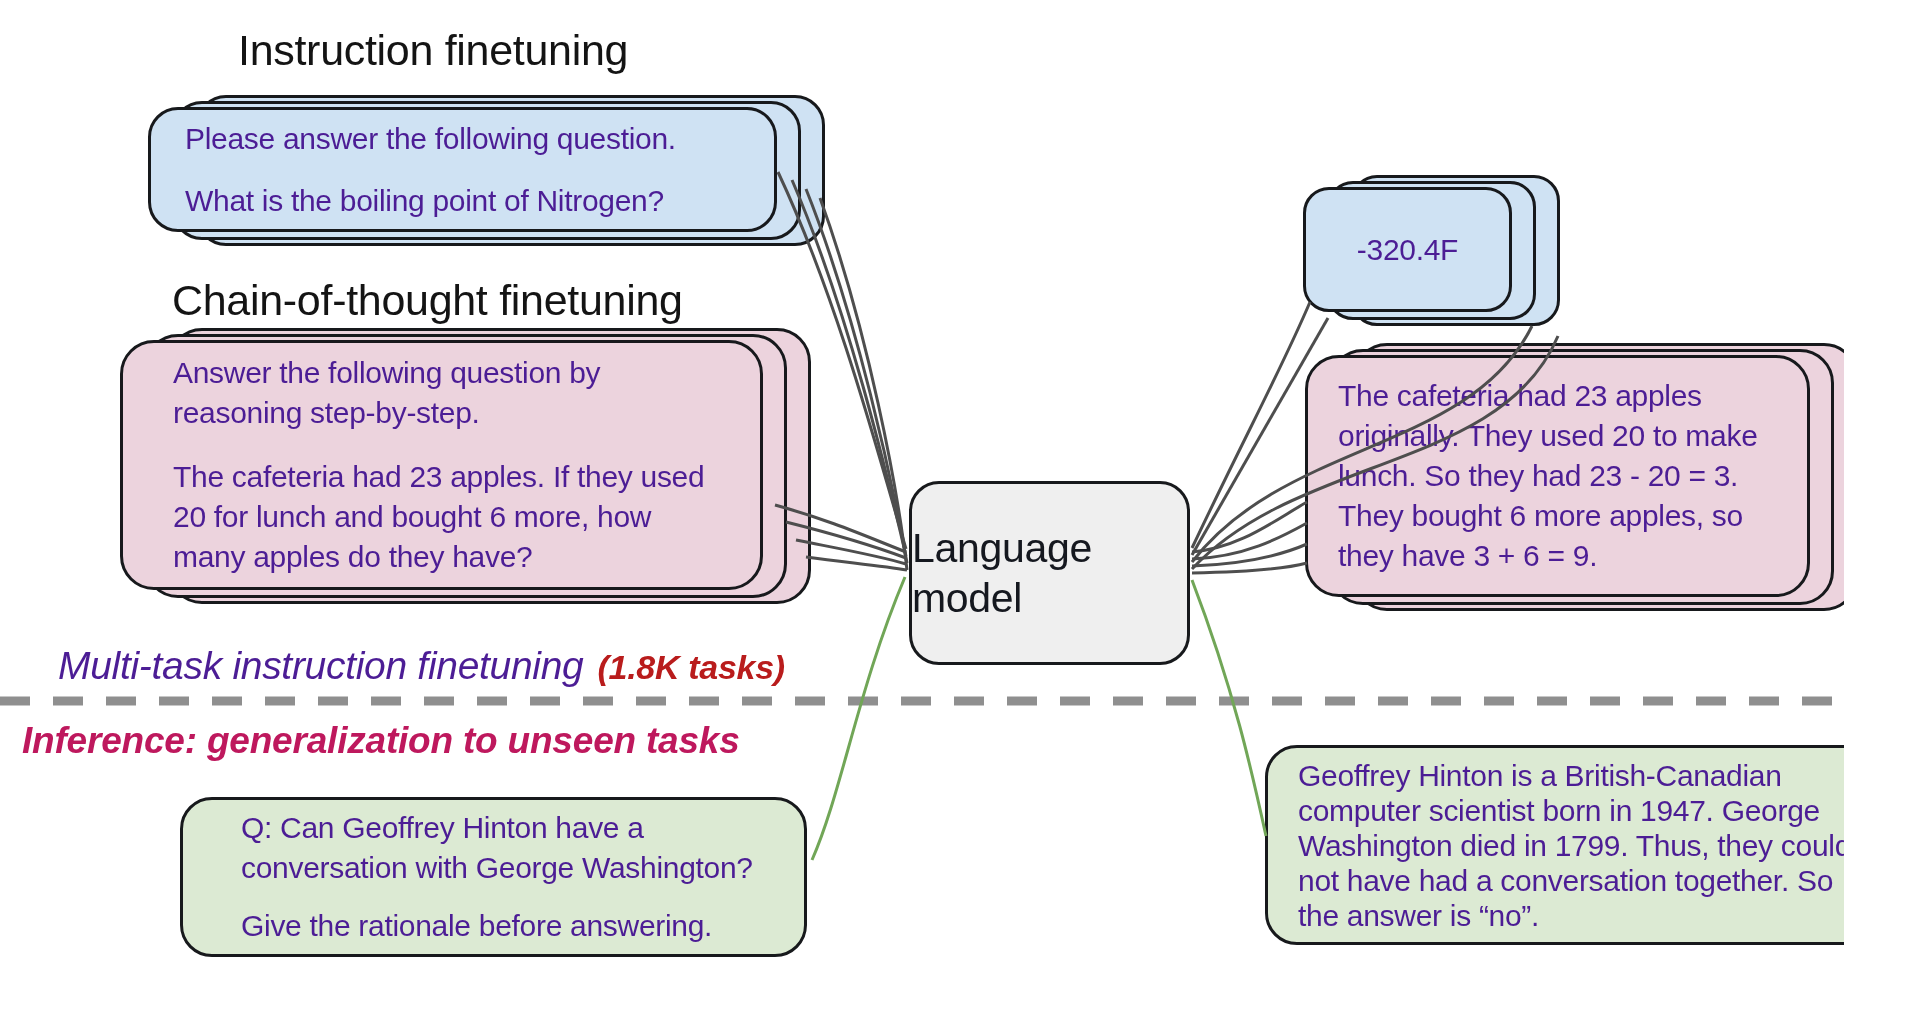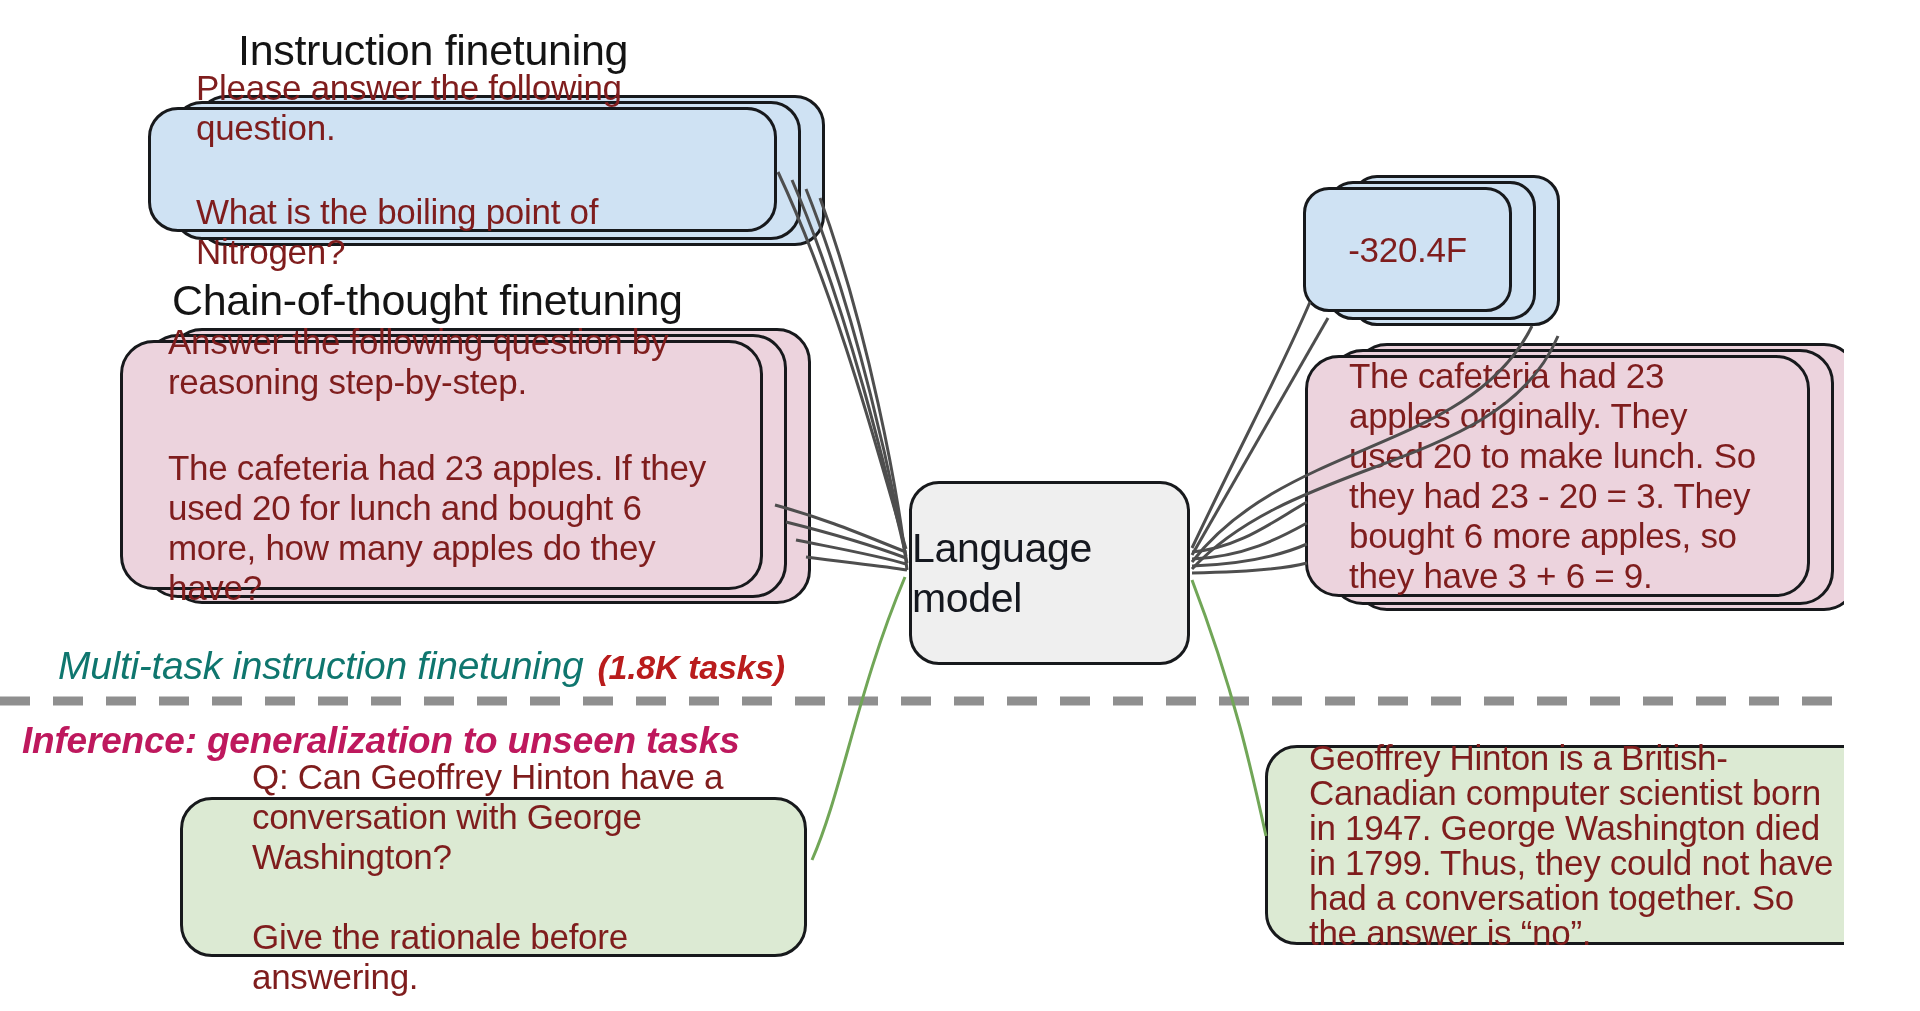--- a/index.html
+++ b/index.html
@@ -4,21 +4,21 @@
 <style>
   html,body{margin:0;padding:0;background:#ffffff;}
   .canvas{
     position:relative;width:1844px;height:1011px;overflow:hidden;background:#ffffff;
     font-family:"Liberation Sans","DejaVu Sans",sans-serif;color:#15181f;
   }
   .heading{
     position:absolute;font-size:43px;font-weight:500;color:#141414;white-space:nowrap;letter-spacing:-0.3px;
   }
   .phase-label{position:absolute;white-space:nowrap;display:flex;align-items:baseline;gap:14px;}
-  .phase-label .main{font-size:39px;font-style:italic;font-weight:500;color:#0f766e;letter-spacing:-0.3px;}
+  .phase-label .main{font-size:39px;font-style:italic;font-weight:500;color:#4c1d95;letter-spacing:-0.3px;}
   .phase-label .badge{font-size:34px;font-style:italic;font-weight:700;color:#b91c1c;letter-spacing:-0.3px;}
   .inference-label{
     position:absolute;font-size:37px;font-style:italic;font-weight:700;color:#be185d;
     white-space:nowrap;letter-spacing:-0.2px;
   }
   .stack{position:absolute;}
   .stack .layer{
     position:absolute;width:100%;box-sizing:border-box;
     border:3px solid #17191c;background:#cfe2f3;
   }
@@ -27,21 +27,21 @@
   .layer.front{left:0;top:0;height:100%;}
   .card-single{
     position:absolute;box-sizing:border-box;border:3px solid #17191c;background:#dcead3;
   }
   .blue .layer{background:#cfe2f3;}
   .pink .layer{background:#ecd3dd;}
   .card-text{
     position:relative;z-index:4;height:100%;box-sizing:border-box;
     display:flex;flex-direction:column;justify-content:center;
   }
-  .card-text p{margin:11px;font-size:35px;line-height:40px;letter-spacing:-0.3px;color:#7f1d1d;}
+  .card-text p{margin:0;font-size:30px;line-height:40px;letter-spacing:-0.3px;color:#4c1d95;}
   .model-box{
     position:absolute;box-sizing:border-box;border:3px solid #17191c;background:#efefef;
     border-radius:30px;display:flex;flex-direction:column;align-items:flex-start;justify-content:center;
     z-index:3;
   }
   .model-box span{font-size:41px;line-height:50px;color:#15181f;letter-spacing:-0.3px;}
   svg.wires{position:absolute;left:0;top:0;z-index:2;pointer-events:none;}
   .z1{z-index:1;}
 </style>
 </head>
@@ -97,21 +97,21 @@
         <p>Please answer the following question.</p>
         <p>What is the boiling point of Nitrogen?</p>
       </div>
     </div>
   </div>
 
   <div class="stack pink z1" style="left:120px;top:340px;width:643px;height:250px;">
     <div class="layer l3" style="border-radius:34px;"></div>
     <div class="layer l2" style="border-radius:34px;"></div>
     <div class="layer front" style="border-radius:34px;">
-      <div class="card-text" style="padding:0 34px;gap:24px;">
+      <div class="card-text" style="padding:0 50px;gap:24px;">
         <p style="max-width:540px;">Answer the following question by reasoning step-by-step.</p>
         <p style="max-width:540px;">The cafeteria had 23 apples. If they used 20 for lunch and bought 6 more, how many apples do they have?</p>
       </div>
     </div>
   </div>
 
   <div class="phase-label" style="left:58px;top:644px;">
     <span class="main">Multi-task instruction finetuning</span>
     <span class="badge">(1.8K tasks)</span>
   </div>

